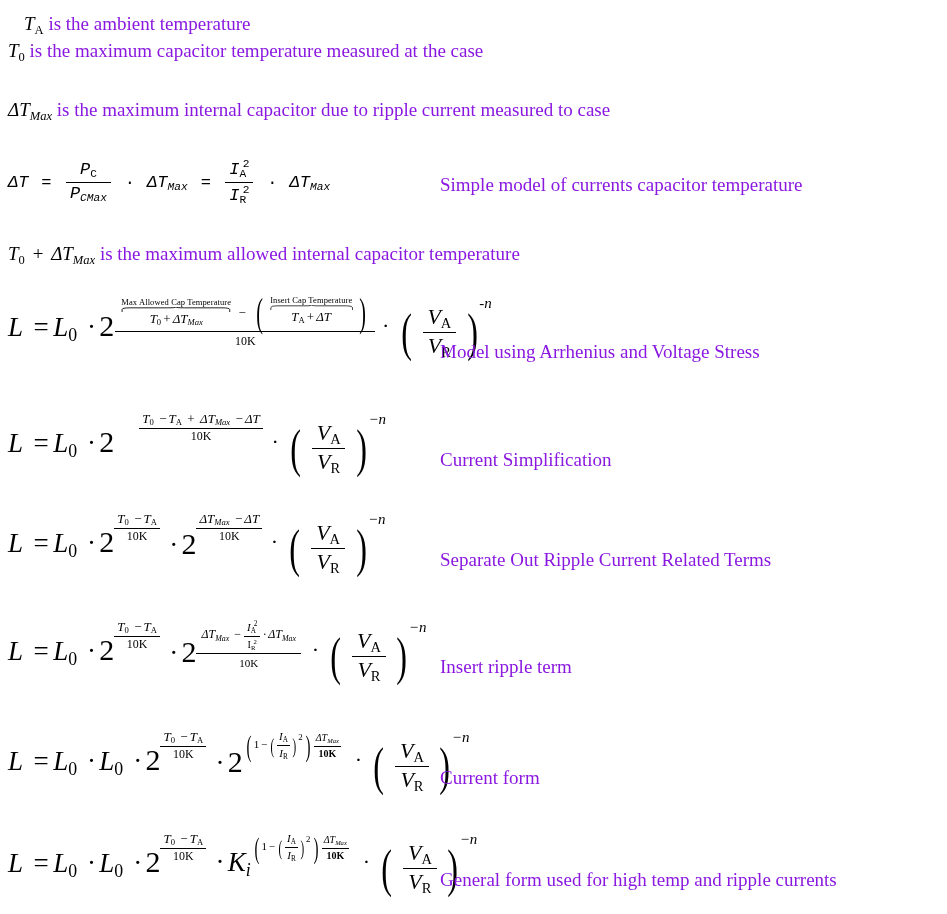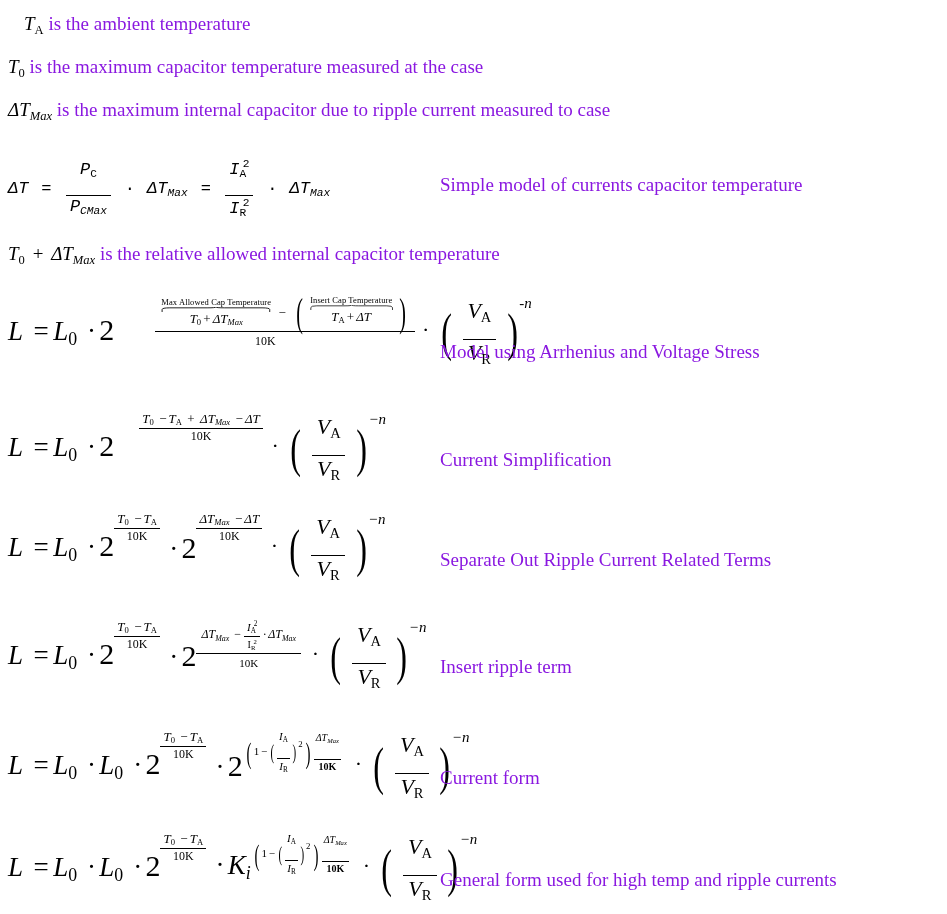--- a/index.html
+++ b/index.html
@@ -48,21 +48,21 @@
   
   .frac {
     display: inline-block;
     vertical-align: middle;
     text-align: center;
     line-height: 1.12;
     margin: 0 0.10em;
   }
   .frac > .num {
     display: block;
-    padding: 0 0.22em 14px 0.22em;
+    padding: 0 0.22em 1px 0.22em;
     border-bottom: 1.2px solid #000;
   }
   .frac > .den {
     display: block;
     padding: 1px 0.22em 0 0.22em;
   }
   .paren-wrap {
     display: inline-block;
     vertical-align: middle;
     position: relative;
@@ -168,21 +168,21 @@
   .lhs { font-size: 27px; }
 </style>
 </head>
 <body>
 
 <div class="deftext" style="left:24px; top:14px;">
   <span class="math lead">T<span class="sub sub-up">A</span></span>
   <span class="body">is the ambient temperature</span>
 </div>
 
-<div class="deftext" style="left:8px; top:57px;">
+<div class="deftext" style="left:8px; top:41px;">
   <span class="math lead">T<span class="sub sub-up">0</span></span>
   <span class="body">is the maximum capacitor temperature measured at the case</span>
 </div>
 
 <div class="deftext" style="left:8px; top:100px;">
   <span class="math lead">ΔT<span class="sub">Max</span></span>
   <span class="body">is the maximum internal capacitor due to ripple current measured to case</span>
 </div>
 
 <div class="row math lhs" style="left:8px; top:158px; font-size:17px;font-family:Liberation Mono, monospace;">
@@ -199,36 +199,36 @@
     <span class="num">I<span class="sub sub-up" style="vertical-align:-0.30em;">A</span><span class="sup" style="font-style:normal;margin-left:-0.30em;">2</span></span>
     <span class="den">I<span class="sub sub-up" style="vertical-align:-0.30em;">R</span><span class="sup" style="font-style:normal;margin-left:-0.30em;">2</span></span>
   </span>
   <span class="dot">·</span>
   <span>ΔT<span class="sub">Max</span></span>
 </div>
 <div class="desc" style="left:440px; top:175px;">Simple model of currents capacitor temperature</div>
 
 <div class="deftext" style="left:8px; top:244px;">
   <span class="math lead">T<span class="sub sub-up">0</span> <span class="op">+</span> ΔT<span class="sub">Max</span></span>
-  <span class="body">is the relative allowed internal capacitor temperature</span>
+  <span class="body">is the maximum allowed internal capacitor temperature</span>
 </div>
 
 <div class="row" style="left:8px; top:296px;">
   <table style="border-collapse:collapse;">
       <tbody>
         <tr>
     <td style="vertical-align:middle; padding:0;">
       <span class="math lhs" style="font-size:27px;">L
         <span class="op">=</span>L<span class="sub sub-up">0</span>
         <span class="dot">·</span><span class="base2">2</span></span>
     </td>
     <td style="vertical-align:top; padding:0 0 0 1px;">
       
       <div class="expo" style="font-size:13px;">
-        <span class="num" style="padding:0 6px 2px 6px;margin-left:40px;">
+        <span class="num" style="padding:0 6px 2px 6px;">
           <span class="obrace">
             <span class="lbl">Max Allowed Cap Temperature</span>
             <span class="brace">
               <svg viewBox="0 0 100 6" preserveAspectRatio="none">
                       <path d="M1,6 L1,3 Q1,1 8,1 L42,1 Q50,1 50,0 Q50,1 58,1 L92,1 Q99,1 99,3 L99,6" fill="none" stroke="#000" stroke-width="0.9"></path>
                     </svg>
             </span>
             <span class="body math">T<span class="sub sub-up">0</span><span class="op">+</span>ΔT<span class="sub">Max</span></span>
           </span>
           <span class="op" style="font-style:normal;vertical-align:-2px;display:inline-block;padding:0 4px;">−</span>

